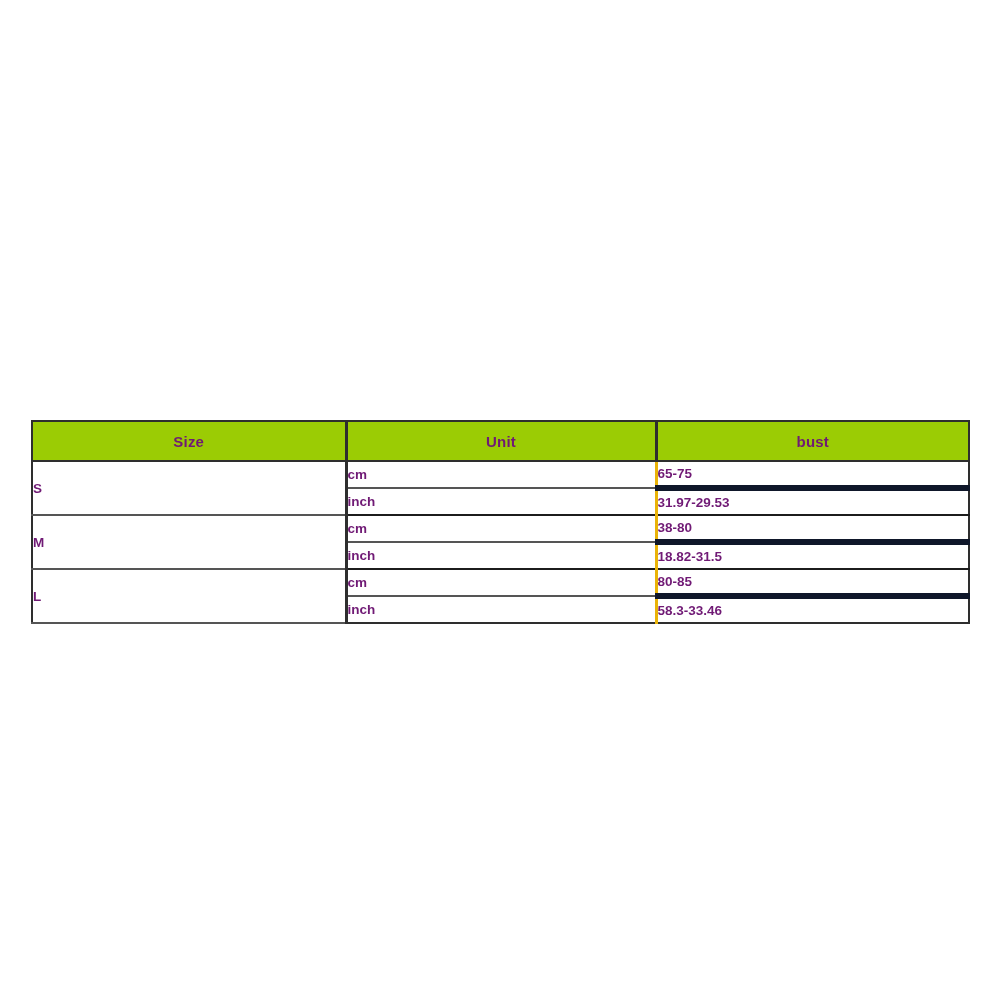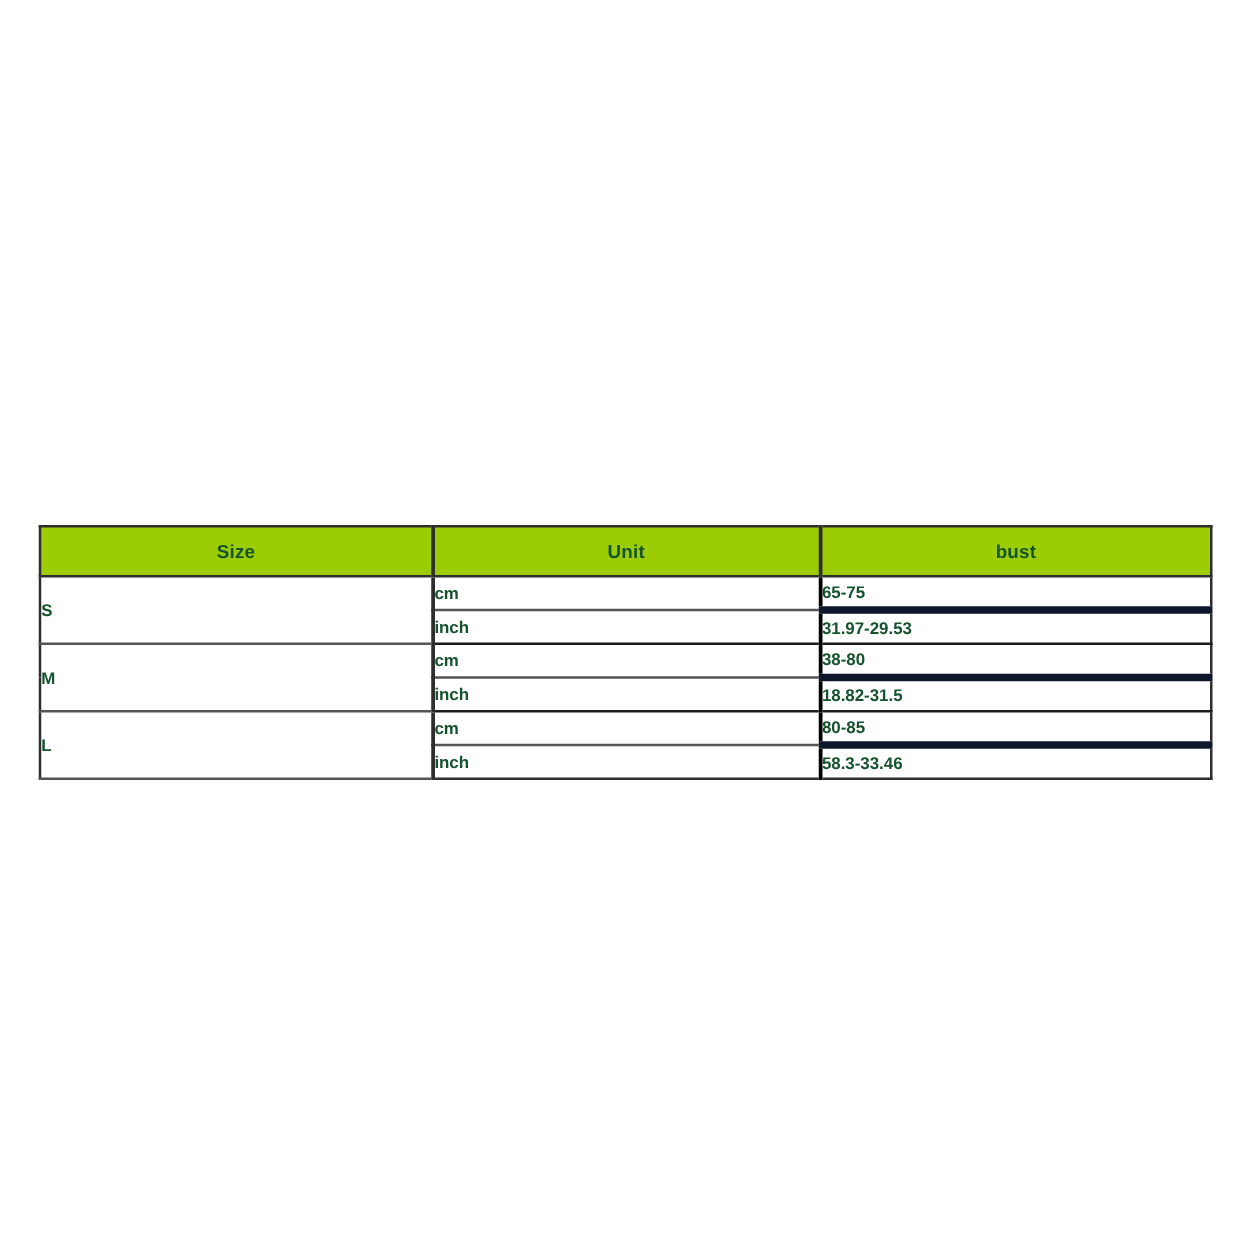--- a/index.html
+++ b/index.html
@@ -32,21 +32,21 @@
     background: #ffffff;
   }
 
   table.size-chart col.col-size  { width: 314px; }
   table.size-chart col.col-unit  { width: 310px; }
   table.size-chart col.col-bust  { width: 313px; }
 
   table.size-chart th,
   table.size-chart td {
     vertical-align: middle;
-    color: #14532d;
+    color: #701a75;
     font-weight: bold;
     padding: 0;
     margin: 0;
   }
 
   
   table.size-chart thead th {
     height: 38px;
     font-size: 15px;
     letter-spacing: 0.2px;
@@ -66,21 +66,21 @@
   }
 
   td.size-cell {
     border-left: 2px solid #2e2e2e;
     border-right: 3px solid #2e2e2e;
     border-bottom: 2px solid #555555;
     font-size: 14px;
   }
 
   td.unit-cell {
-    border-right: 3px solid #000000;
+    border-right: 3px solid #eab308;
     border-bottom: 2px solid #555555;
   }
   td.bust-cell {
     border-right: 2px solid #2e2e2e;
     border-bottom: 6px solid #0f172a;
   }
 
   
   tr.group-end td.unit-cell,
   tr.group-end td.bust-cell {

